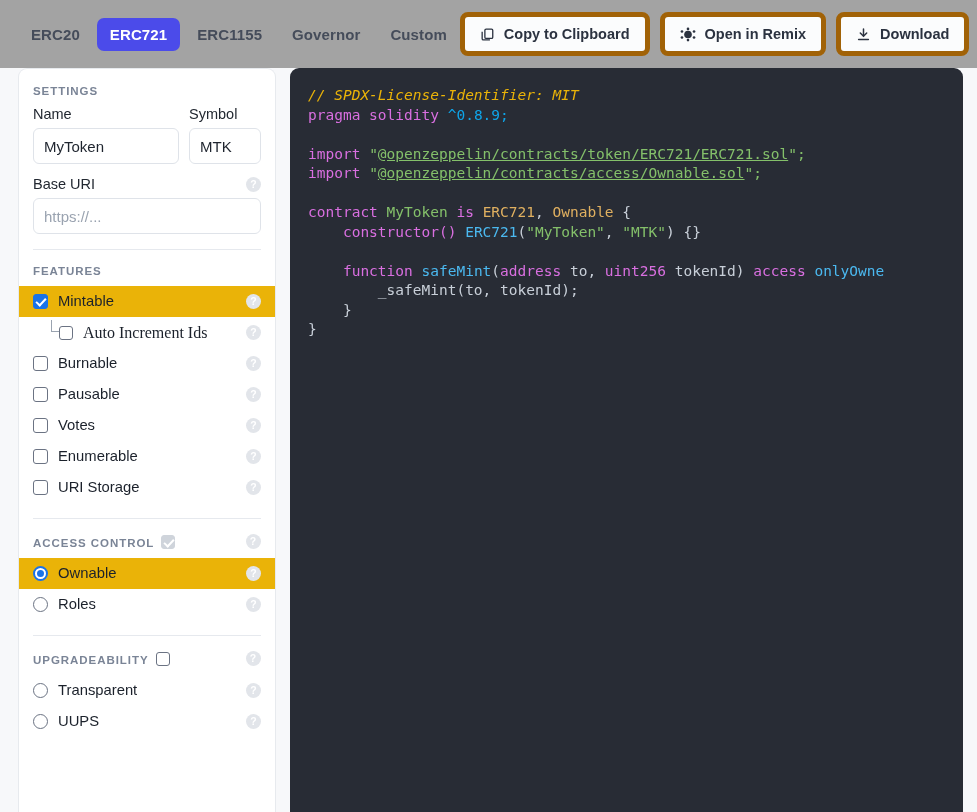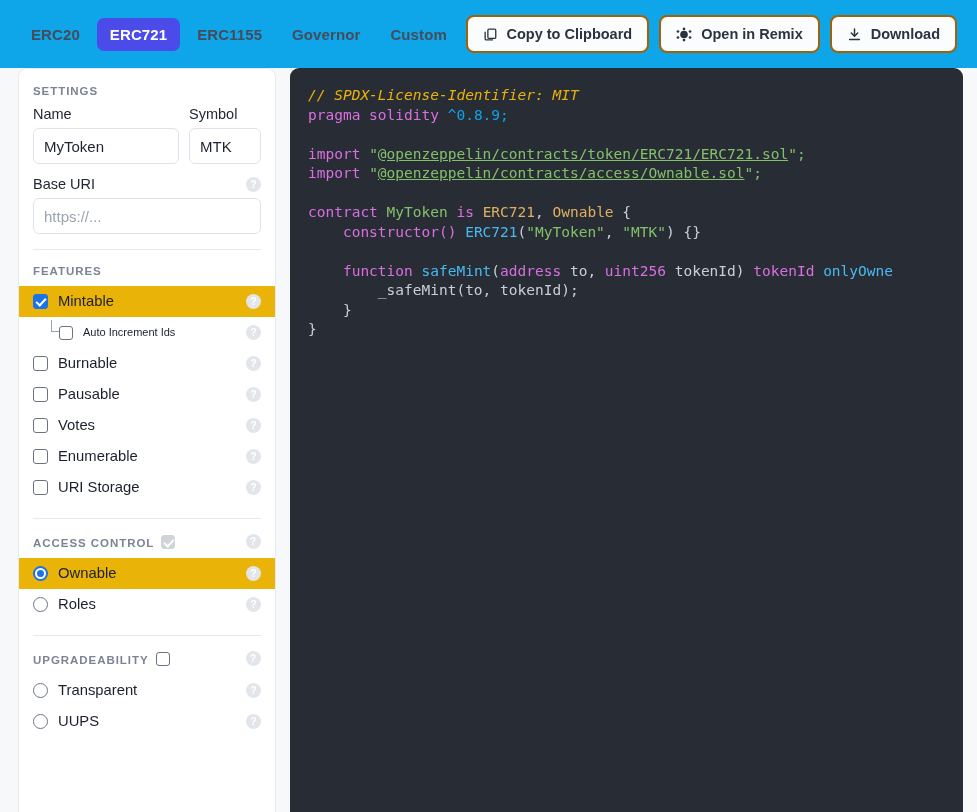--- a/index.html
+++ b/index.html
@@ -11,42 +11,42 @@
     font-family: "Liberation Sans", sans-serif;
     -webkit-font-smoothing: antialiased;
   }
 
   
   .header {
     height: 68px;
     display: flex;
     align-items: center;
     padding: 0 20px 0 18px;
-    background: #0ea5e9;
+    background: #a3a3a3;
   }
   .tabs { display: flex; align-items: center; gap: 4px; }
   .tab {
     font-size: 15px;
     font-weight: bold;
     color: #454c5a;
     padding: 8px 13px;
     border-radius: 7px;
     background: transparent;
     border: none;
     cursor: pointer;
     letter-spacing: .1px;
     font-family: "Liberation Sans", sans-serif;
   }
   .tab.active { background: #4b4bea; color: #ffffff; }
 
   .actions { margin-left: auto; display: flex; align-items: center; gap: 10px; }
   .action-btn {
     display: flex; align-items: center; gap: 9px;
     background: #fbfcfd;
-    border: 2px solid #a16207;
+    border: 5px solid #a16207;
     border-radius: 8px;
     padding: 9px 15px;
     font-size: 14.5px;
     font-weight: bold;
     color: #2b3240;
     cursor: pointer;
     font-family: "Liberation Sans", sans-serif;
     white-space: nowrap;
   }
   .action-btn svg { display: block; }
@@ -133,21 +133,21 @@
   .opt.nested { padding-left: 28px; position: relative; }
   .tree-elbow {
     position: absolute;
     left: 32px;
     top: 3px;
     width: 9px;
     height: 12px;
     border-left: 1.6px solid #9aa3b0;
     border-bottom: 1.6px solid #9aa3b0;
   }
-  .opt.nested .opt-label { font-size: 11px; }
+  .opt.nested .opt-label { font-size: 16px; font-family: Liberation Serif, serif; }
 
   
   .cbox {
     width: 15px; height: 15px;
     flex: 0 0 15px;
     border: 1.6px solid #6b7383;
     border-radius: 3px;
     background: #fff;
     position: relative;
   }
@@ -417,18 +417,18 @@
   <div class="code-panel">
 <pre class="code"><span class="c-comment">// SPDX-License-Identifier: MIT</span>
 <span class="c-key">pragma solidity</span> <span class="c-num">^0.8.9;</span>
 
 <span class="c-key">import</span> <span class="c-str">"</span><span class="c-link">@openzeppelin/contracts/token/ERC721/ERC721.sol</span><span class="c-str">";</span>
 <span class="c-key">import</span> <span class="c-str">"</span><span class="c-link">@openzeppelin/contracts/access/Ownable.sol</span><span class="c-str">";</span>
 
 <span class="c-key">contract</span> <span class="c-green">MyToken</span> <span class="c-key">is</span> <span class="c-type">ERC721</span><span class="c-plain">,</span> <span class="c-type">Ownable</span> <span class="c-plain">{</span>
     <span class="c-key">constructor()</span> <span class="c-fn">ERC721</span><span class="c-plain">(</span><span class="c-green">"MyToken"</span><span class="c-plain">,</span> <span class="c-green">"MTK"</span><span class="c-plain">) {}</span>
 
-    <span class="c-key">function</span> <span class="c-fn">safeMint</span><span class="c-plain">(</span><span class="c-key">address</span> <span class="c-plain">to,</span> <span class="c-key">uint256</span> <span class="c-plain">tokenId)</span> <span class="c-key">tokenId</span> <span class="c-fn">onlyOwne</span>
+    <span class="c-key">function</span> <span class="c-fn">safeMint</span><span class="c-plain">(</span><span class="c-key">address</span> <span class="c-plain">to,</span> <span class="c-key">uint256</span> <span class="c-plain">tokenId)</span> <span class="c-key">access</span> <span class="c-fn">onlyOwne</span>
         <span class="c-plain">_safeMint(to, tokenId);</span>
     <span class="c-plain">}</span>
 <span class="c-plain">}</span></pre>
   </div>
 </div>
 
 </body></html>

